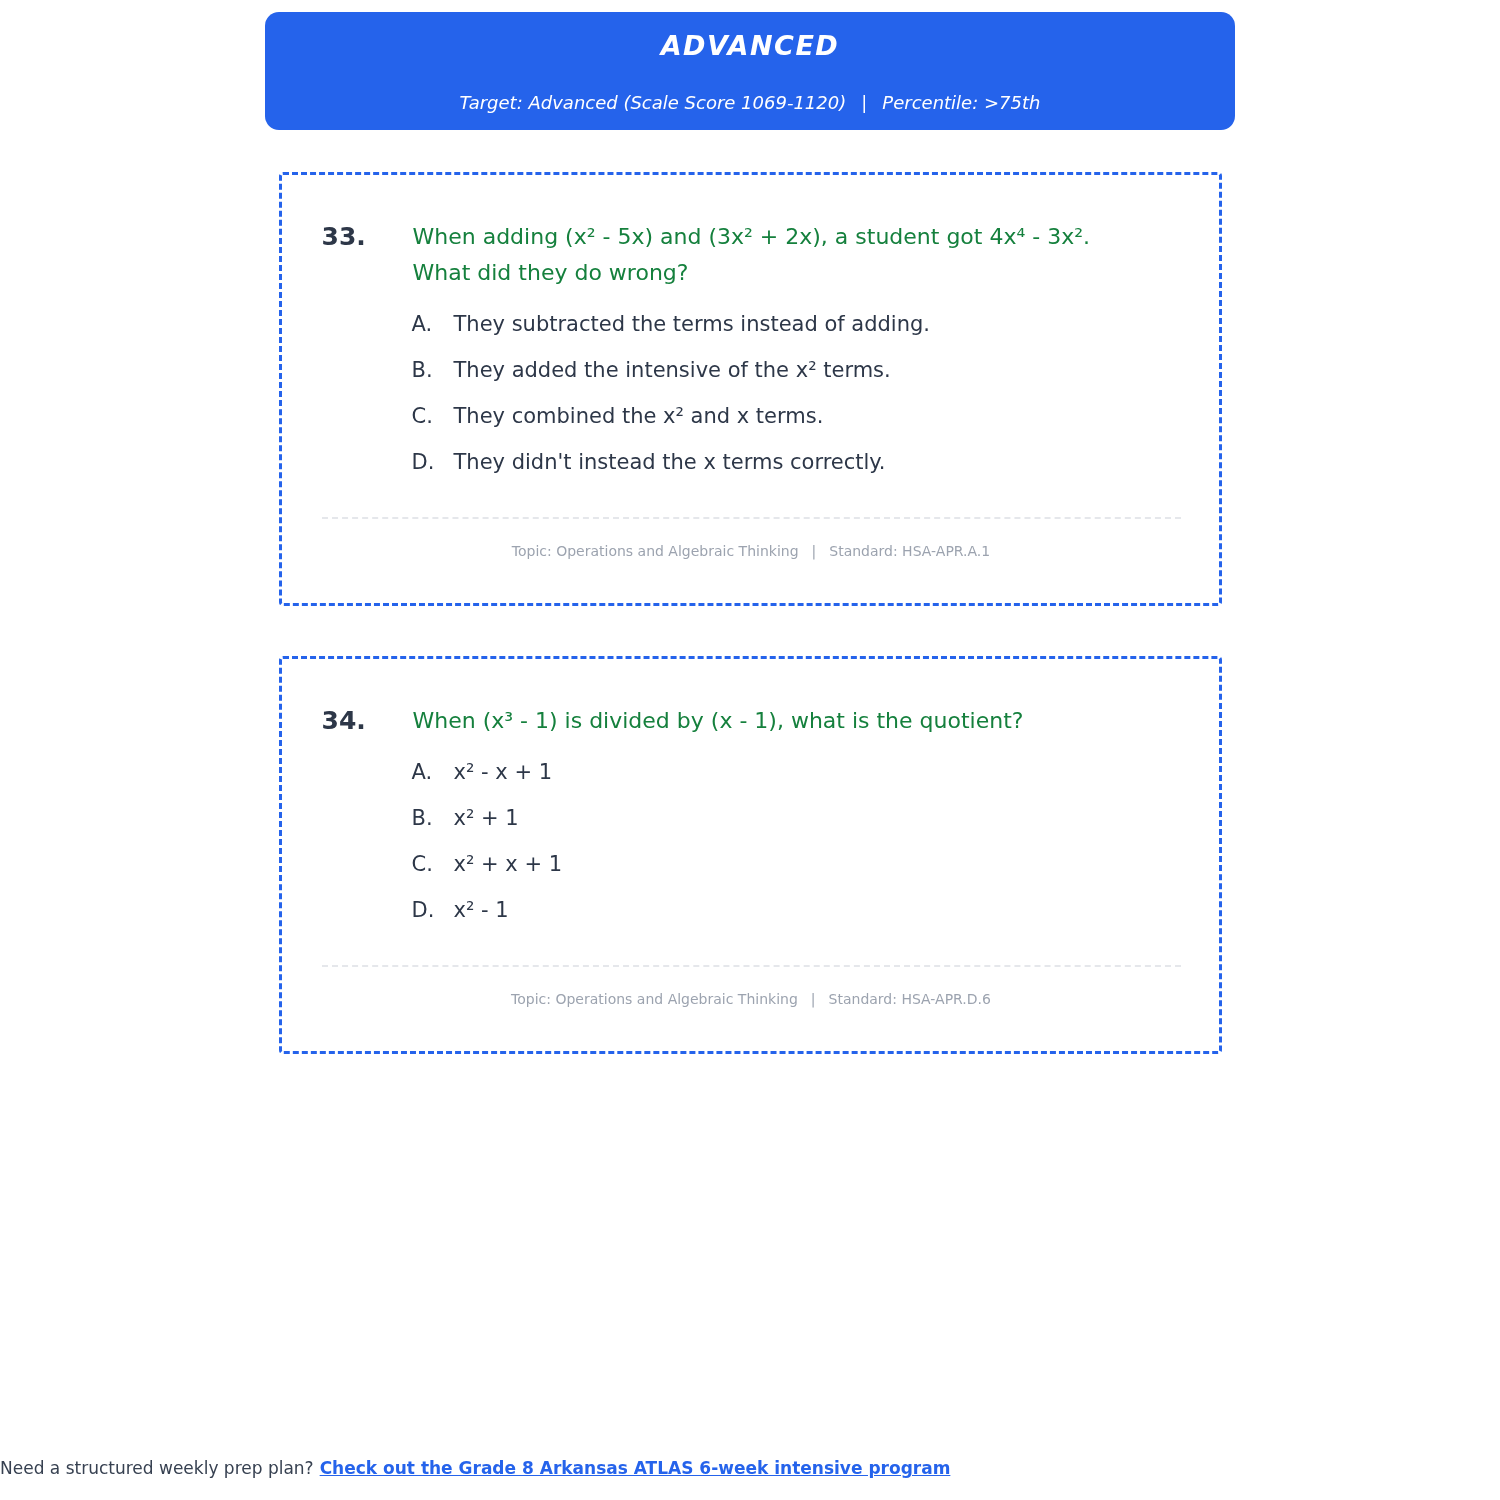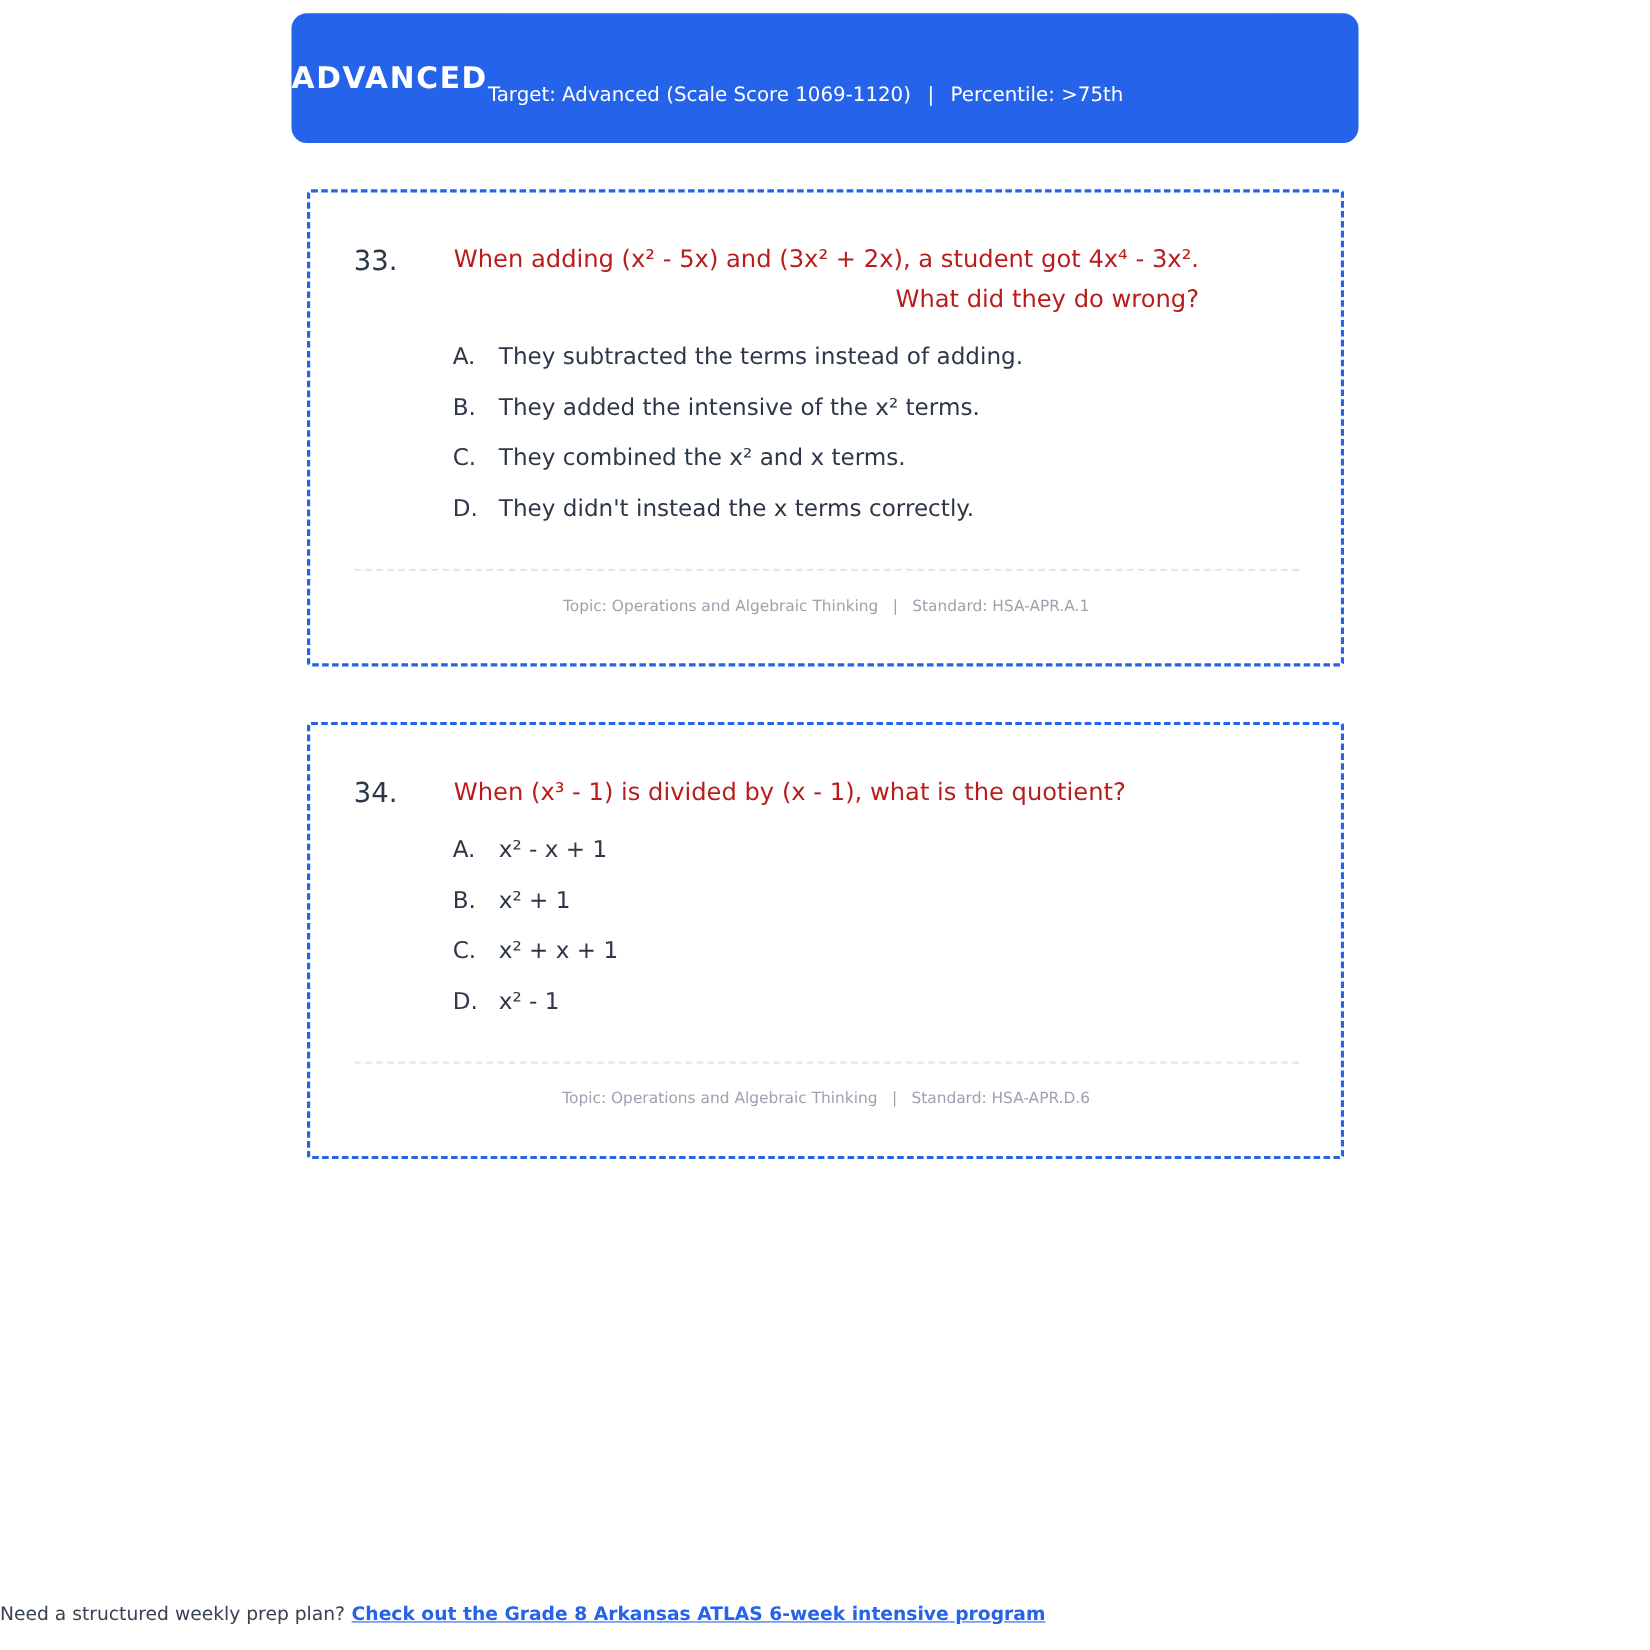--- a/index.html
+++ b/index.html
@@ -6,45 +6,46 @@
   html,body { background:#ffffff; }
   body {
     width:1500px; height:1500px; position:relative; overflow:hidden;
     font-family:"DejaVu Sans","Liberation Sans",sans-serif;
     color:#2d3748;
   }
   
   .banner {
     width:970px; height:118px; margin:12px auto 0;
     background:#2563eb; border-radius:14px;
-    display:flex; align-items:center; justify-content:flex-start;
+    display:flex; flex-direction:column; align-items:center; justify-content:center;
     text-align:center;
+    font-style:italic;
   }
   .banner-title {
     color:#ffffff; font-size:27px; font-weight:bold; letter-spacing:1.5px;
   }
   .banner-subtitle {
     color:#ffffff; font-size:18px; margin-top:31px;
     display:flex; align-items:center; justify-content:center;
   }
   .banner-subtitle .divider { margin:0 15px; }
   
   .card {
     width:943px; margin:42px auto 0;
     border:3px dashed #2563eb; border-radius:4px;
     padding:44px 38px 44px 40px;
     background:#ffffff;
   }
   .card + .card { margin-top:50px; }
   .q-row { display:flex; align-items:flex-start; }
   .q-num {
     width:91px; flex:0 0 91px;
-    font-size:25px; font-weight:normal; color:#2d3748; line-height:36px;
+    font-size:25px; font-weight:bold; color:#2d3748; line-height:36px;
   }
-  .q-text { font-size:22px; line-height:36px; color:#b91c1c;text-align:right; }
+  .q-text { font-size:22px; line-height:36px; color:#15803d; }
   .options { margin-left:90px; margin-top:10px; }
   .option {
     display:flex; align-items:baseline;
     font-size:21px; line-height:26px; margin-top:20px; color:#2d3748;
   }
   .option-letter { width:42px; flex:0 0 42px; }
   .sep {
     border-top:2px dashed #e5e7eb; margin-top:42px;
   }
   .topic {

